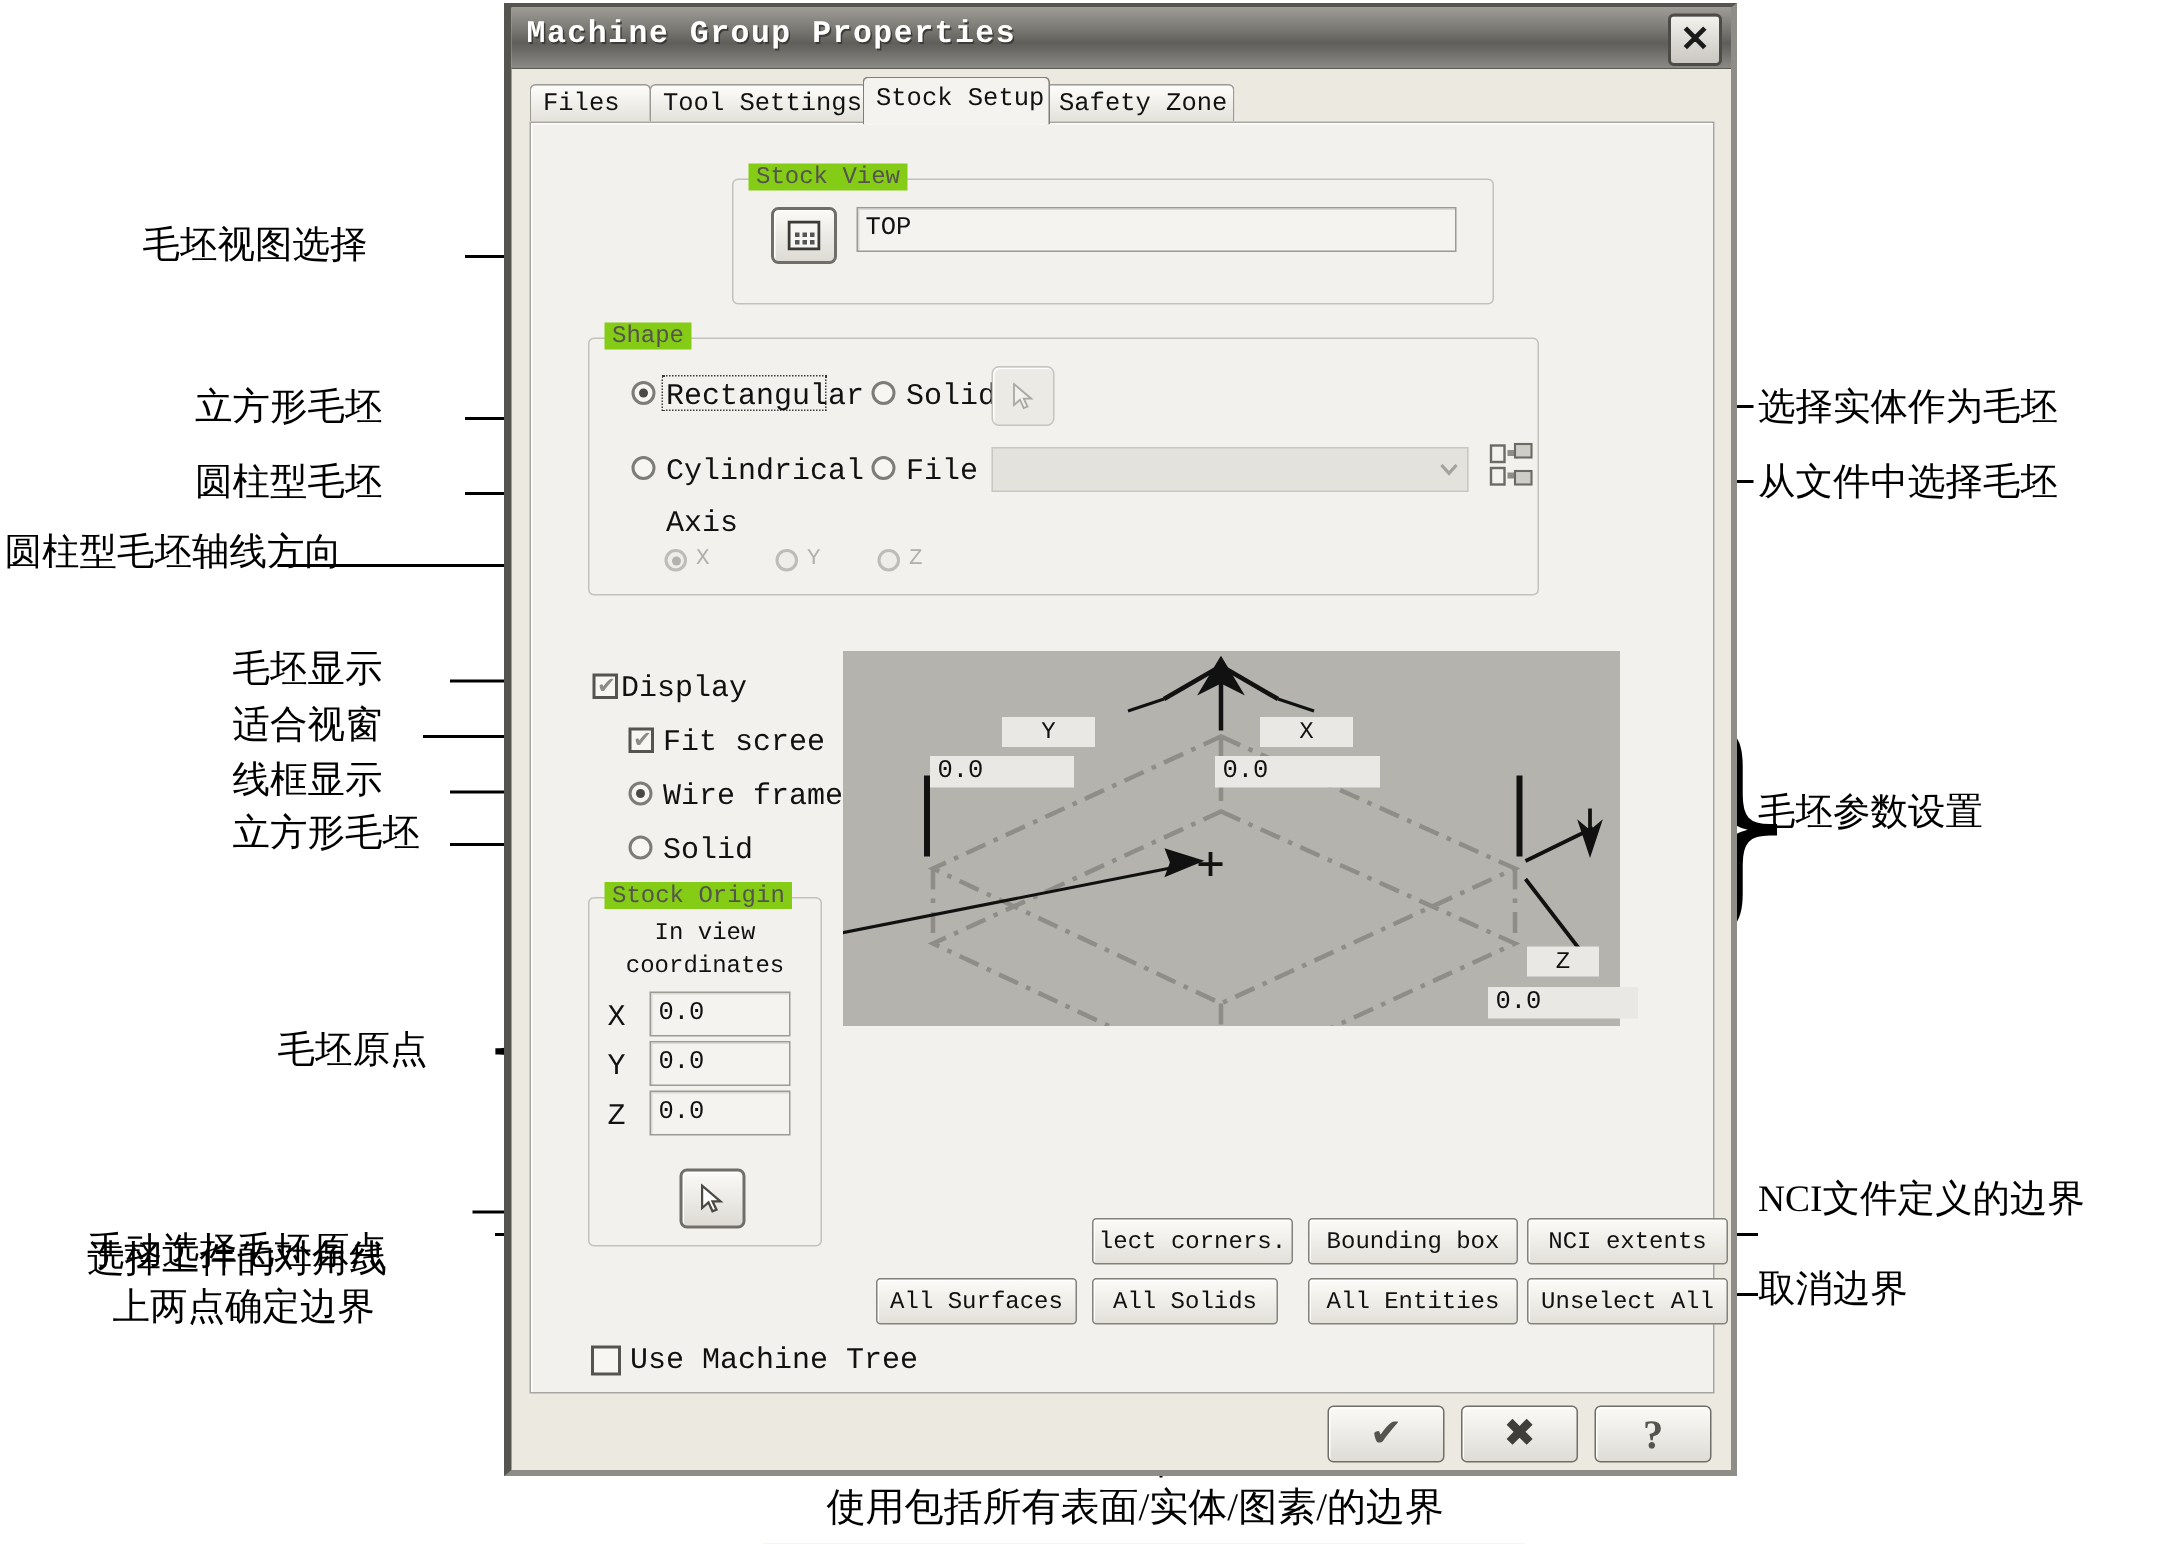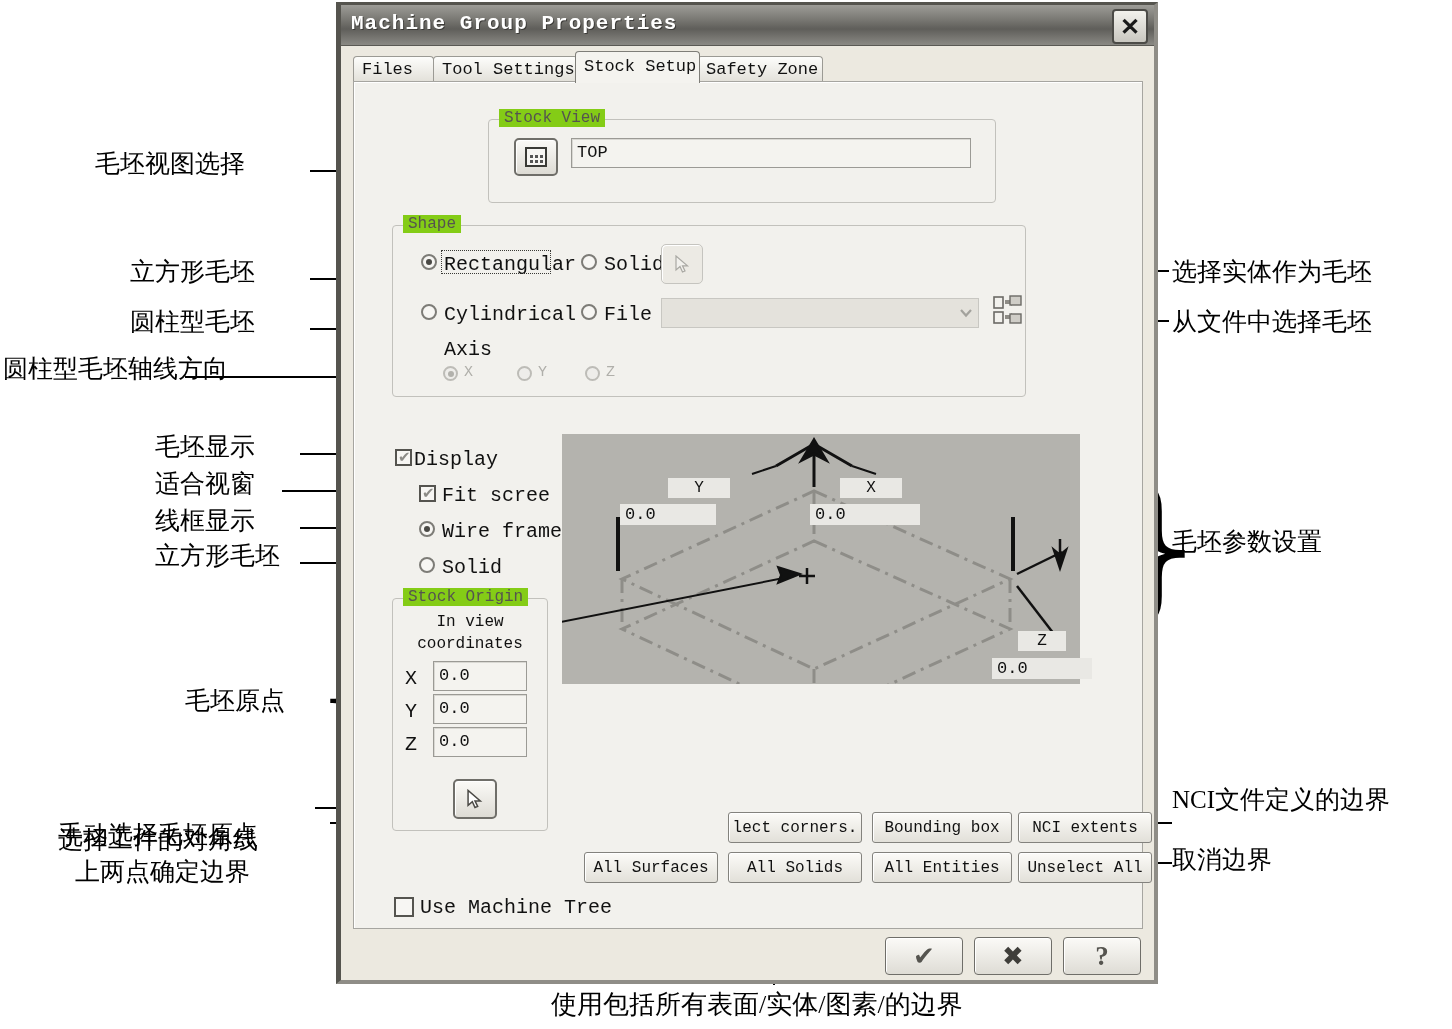--- a/index.html
+++ b/index.html
@@ -387,21 +387,21 @@
 
       <div class="dimlabel" style="left:456px;top:197px;width:48px;">Z</div>
       <div class="dimfield" style="left:430px;top:224px;width:100px;">0.0</div>
     </div>
 
     <div class="flatbtn" style="position:absolute;left:374px;top:730px;width:134px;height:31px;">lect corners.</div>
     <div class="flatbtn" style="position:absolute;left:518px;top:730px;width:140px;height:31px;">Bounding box</div>
     <div class="flatbtn" style="position:absolute;left:664px;top:730px;width:134px;height:31px;">NCI extents</div>
 
     <div class="flatbtn" style="position:absolute;left:230px;top:770px;width:134px;height:31px;">All Surfaces</div>
-    <div class="flatbtn" style="position:absolute;left:374px;top:770px;width:134px;height:31px;">All Solids</div>
+    <div class="flatbtn" style="position:absolute;left:374px;top:770px;width:124px;height:31px;">All Solids</div>
     <div class="flatbtn" style="position:absolute;left:518px;top:770px;width:140px;height:31px;">All Entities</div>
     <div class="flatbtn" style="position:absolute;left:664px;top:770px;width:134px;height:31px;">Unselect All</div>
 
     <div class="cbx" style="left:40px;top:815px;width:20px;height:20px;border-width:2px;"></div>
     <div class="lbl" style="left:66px;top:814px;">Use Machine Tree</div>
   </div>
 
   <div id="okrow">
     <div class="okbtn" style="left:0;top:0;">✔</div>
     <div class="okbtn" style="left:89px;top:0;color:#3f3e3a;">✖</div>

